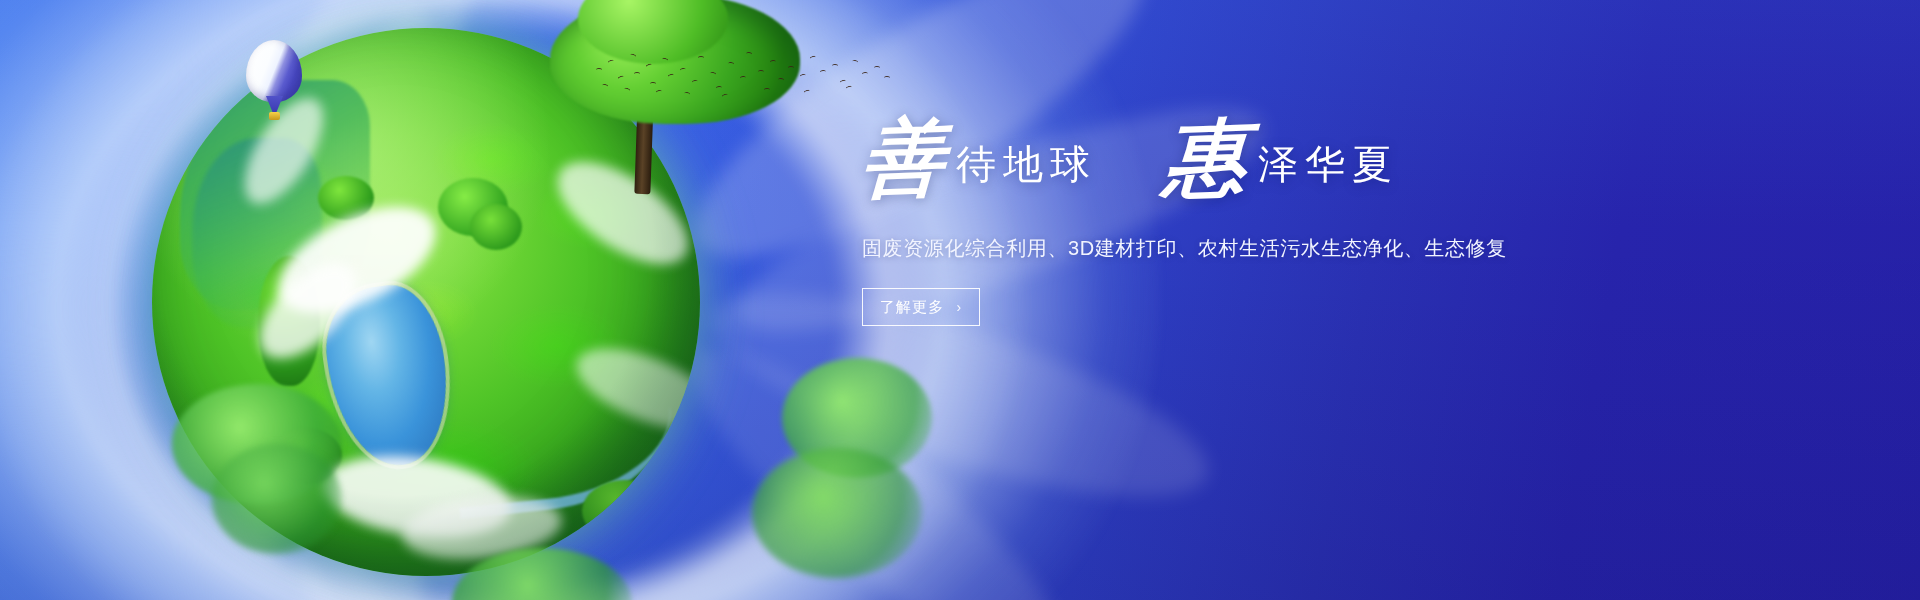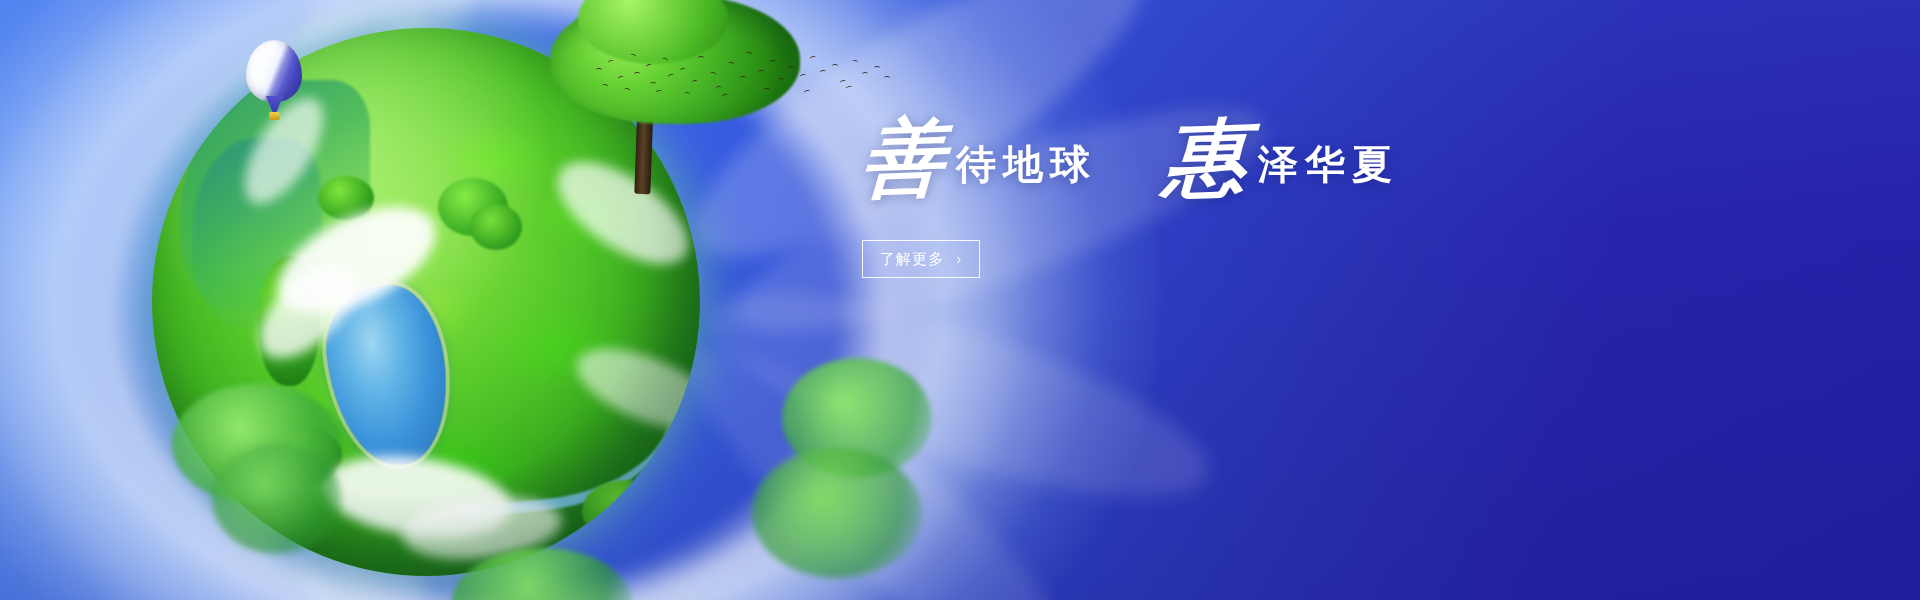--- a/index.html
+++ b/index.html
@@ -288,21 +288,21 @@
     line-height:1;
     font-style:italic;
     letter-spacing:0;
     display:inline-block;
     transform:skewX(-4deg) rotate(-2deg);
     margin-right:12px;
   }
   .h-small {
     font-family:"Liberation Serif", serif;
     font-size:40px;
-    font-weight:700;
+    font-weight:400;
     line-height:1;
     letter-spacing:7px;
     display:inline-block;
     position:relative;
     top:-8px;
   }
   .h-gap { display:inline-block; width:58px; }
 
   .subtitle {
     margin-top:24px;
@@ -462,20 +462,21 @@
       <span class="h-group">
         <span class="h-big">善</span><span class="h-small">待地球</span>
       </span>
       <span class="h-gap"></span>
       <span class="h-group">
         <span class="h-big">惠</span><span class="h-small">泽华夏</span>
       </span>
     </div>
 
 
+    <div class="desc">固废资源化综合利用、3D建材打印、农村生活污水生态净化、生态修复</div>
 
     <button class="cta">
       <span>了解更多</span>
       <span class="chev">›</span>
     </button>
 
   </div>
 </div>
 
 </body></html>

